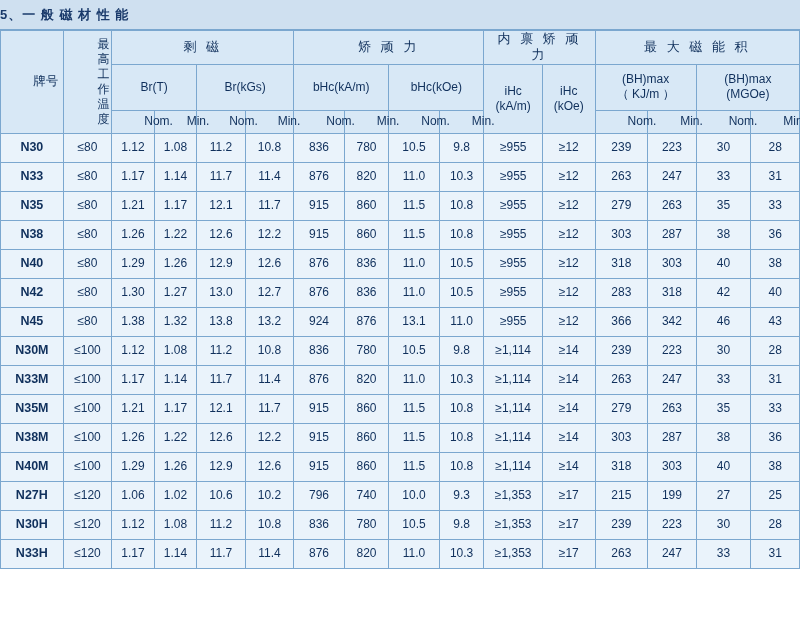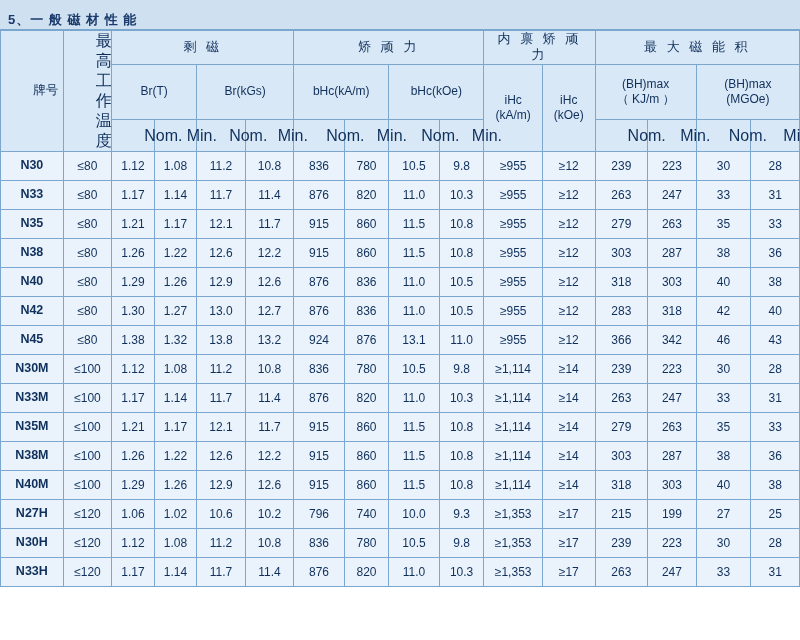--- a/index.html
+++ b/index.html
@@ -16,22 +16,22 @@
   #page {
     width: 800px;
     position: relative;
   }
   
   .title-bar {
     height: 30px;
     background: #cfe0f0;
     border-bottom: 1px solid #7ba7cf;
     display: flex;
-    align-items: flex-end;
-    padding-left: 8px;
+    align-items: center;
+    padding-left: 0;
     box-sizing: border-box;
   }
   .title-text {
     color: #1a3a6b;
     font-size: 13px;
     font-weight: bold;
     letter-spacing: 1px;
   }
   
   table.spec {
@@ -55,39 +55,39 @@
   }
   table.spec thead th.grouphdr {
     font-size: 13px;
     letter-spacing: 3px;
   }
   table.spec thead th.sub {
     font-size: 12px;
     letter-spacing: 0;
   }
   table.spec thead th.tiny {
-    font-size: 16px;
+    font-size: 12px;
     padding-left: 32px;
   }
   table.spec thead th.rowspan-head {
     font-size: 12.5px;
     padding-left: 28px;
   }
   table.spec tbody td {
     background: #eaf3fb;
     height: 28px;
   }
   table.spec tbody td.grade {
     font-weight: bold;
     font-size: 12.5px;
     margin-left: 7px;
   }
   .hdr-h1 { height: 32px; }
   .hdr-h2 { height: 46px; }
-  .hdr-h3 { height: 32px; }
+  .hdr-h3 { height: 23px; }
   .two-line { line-height: 1.2; }
 </style>
 </head>
 <body>
 
 <div id="page">
 
   <div class="title-bar">
     <span class="title-text">5、一 般 磁 材 性 能</span>
   </div>

